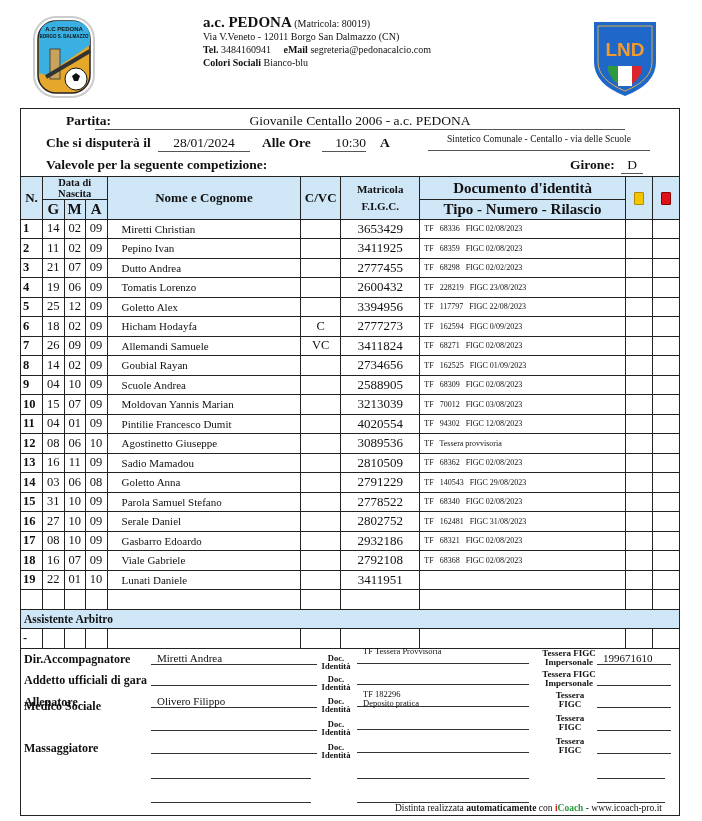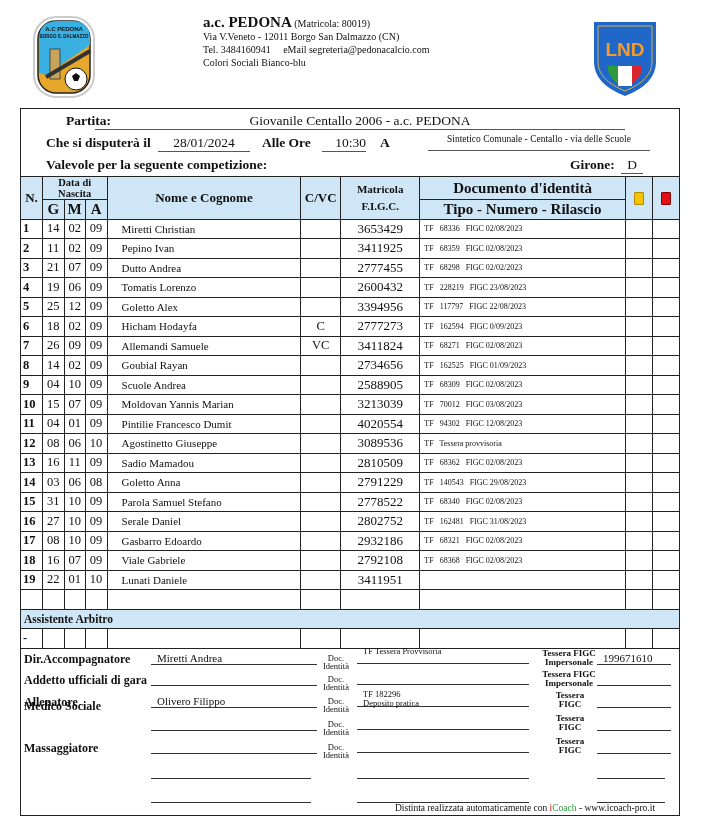--- a/index.html
+++ b/index.html
@@ -3,39 +3,39 @@
 <meta charset="utf-8">
 <style>
   html, body { margin:0; padding:0; background:#fff; }
   body { width:702px; height:821px; position:relative; font-family:"Liberation Serif", serif; color:#111; overflow:hidden; }
   .abs { position:absolute; }
   
   .club-logo { left:32px; top:15px; width:64px; height:84px; }
   .lnd-logo { left:590px; top:18px; width:70px; height:80px; }
   .club-info { left:203px; top:16px; font-size:10px; line-height:13px; }
   .club-name { font-size:15px; font-weight:bold; }
-  b { font-weight:normal; }
+  b { font-weight:bold; }
   
   .sheet { left:20px; top:108px; width:660px; height:708px; border:1.5px solid #222; box-sizing:border-box; }
   .lbl { font-weight:bold; font-size:13.5px; }
   .val { font-size:13.5px; text-align:center; border-bottom:1px solid #555; }
   table.roster { position:absolute; left:20px; top:176px; width:660px; border-collapse:collapse; font-size:12px; }
   table.roster td, table.roster th { border:1.2px solid #222; padding:0; height:18.5px; }
   table.roster th { background:#cfe6f7; font-weight:bold; font-size:15px; }
   .num { font-weight:bold; font-size:12.5px; padding-left:2px !important; }
   .c { text-align:center; font-size:12.5px; }
   .name { padding-left:14px !important; font-size:11px; }
   .mat { text-align:center; font-size:13px; }
   .doc { font-size:8px; padding-left:4px !important; white-space:pre; }
   .card { display:inline-block; width:8px; height:11px; border-radius:1px; vertical-align:middle; }
   .sec-row td { background:#cfe6f7; font-weight:bold; font-size:11.5px; padding-left:3px !important; height:17px; }
   .staff-lbl { font-weight:bold; font-size:12px; }
   .line { border-bottom:1px solid #333; height:12px; }
   .staff-val { font-size:11px; padding-left:6px; }
-  .doc-lbl { font-weight:normal; font-size:8.5px; text-align:center; line-height:8px; }
+  .doc-lbl { font-weight:bold; font-size:8.5px; text-align:center; line-height:8px; }
   .tess-lbl { font-weight:bold; font-size:9px; text-align:center; line-height:9px; }
   .small { font-size:8.5px; line-height:9px; }
   .footer { font-size:9.5px; }
 </style>
 </head>
 <body>
 
 <div class="abs club-logo">
   <svg width="64" height="84" viewBox="0 0 64 84">
     <rect x="2" y="2" width="60" height="80" rx="22" fill="#fff" stroke="#ccc" stroke-width="2"></rect>

